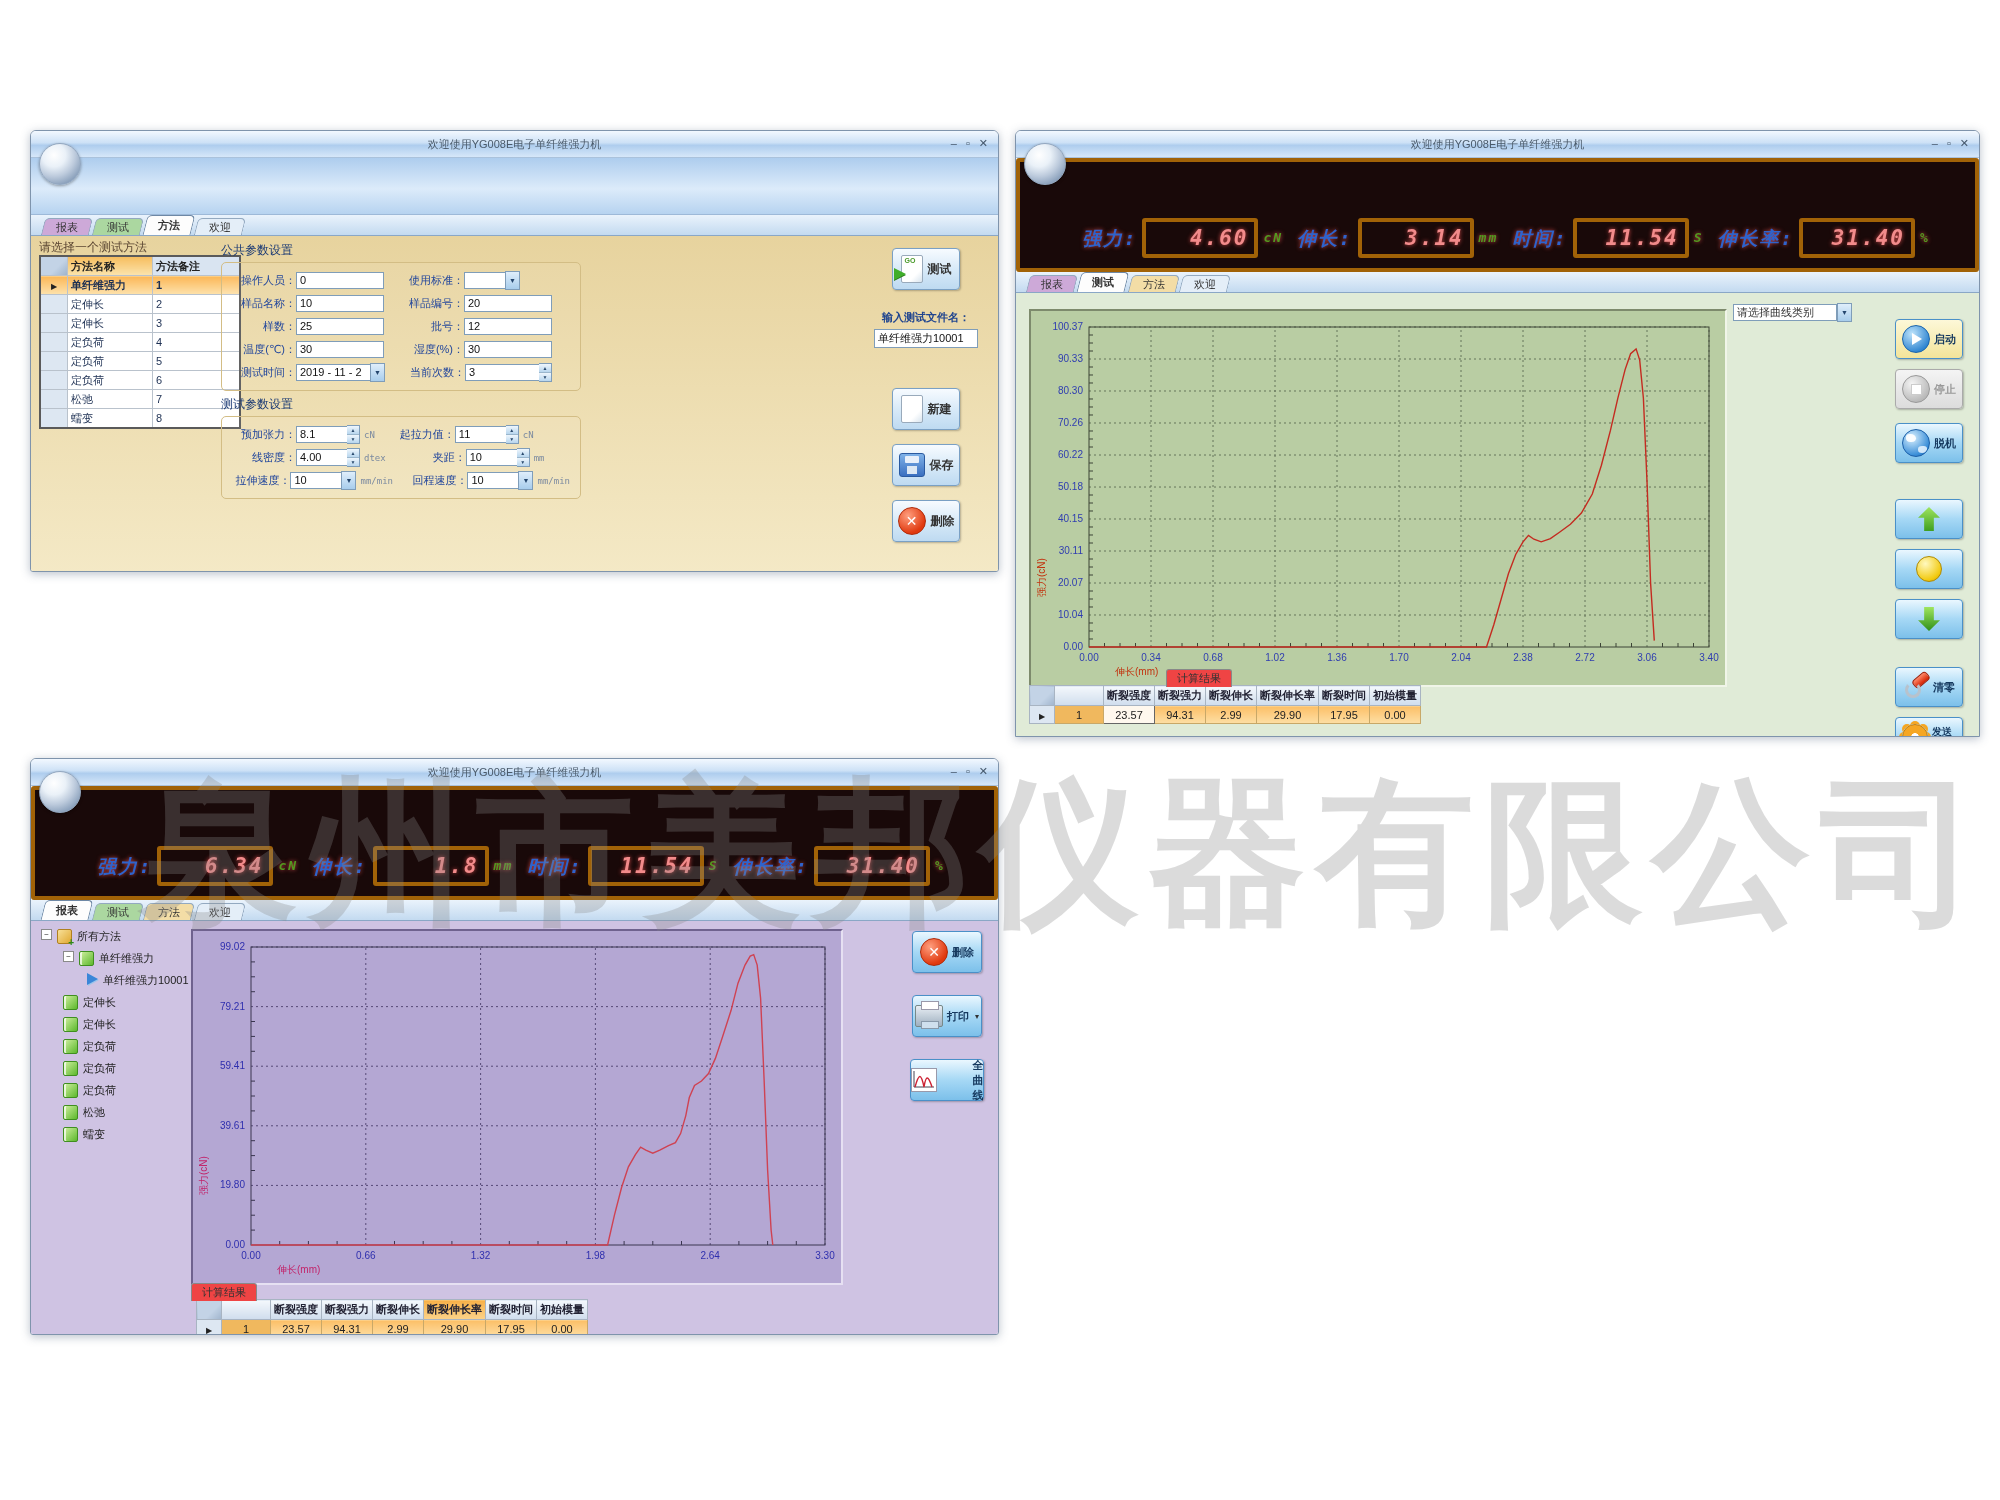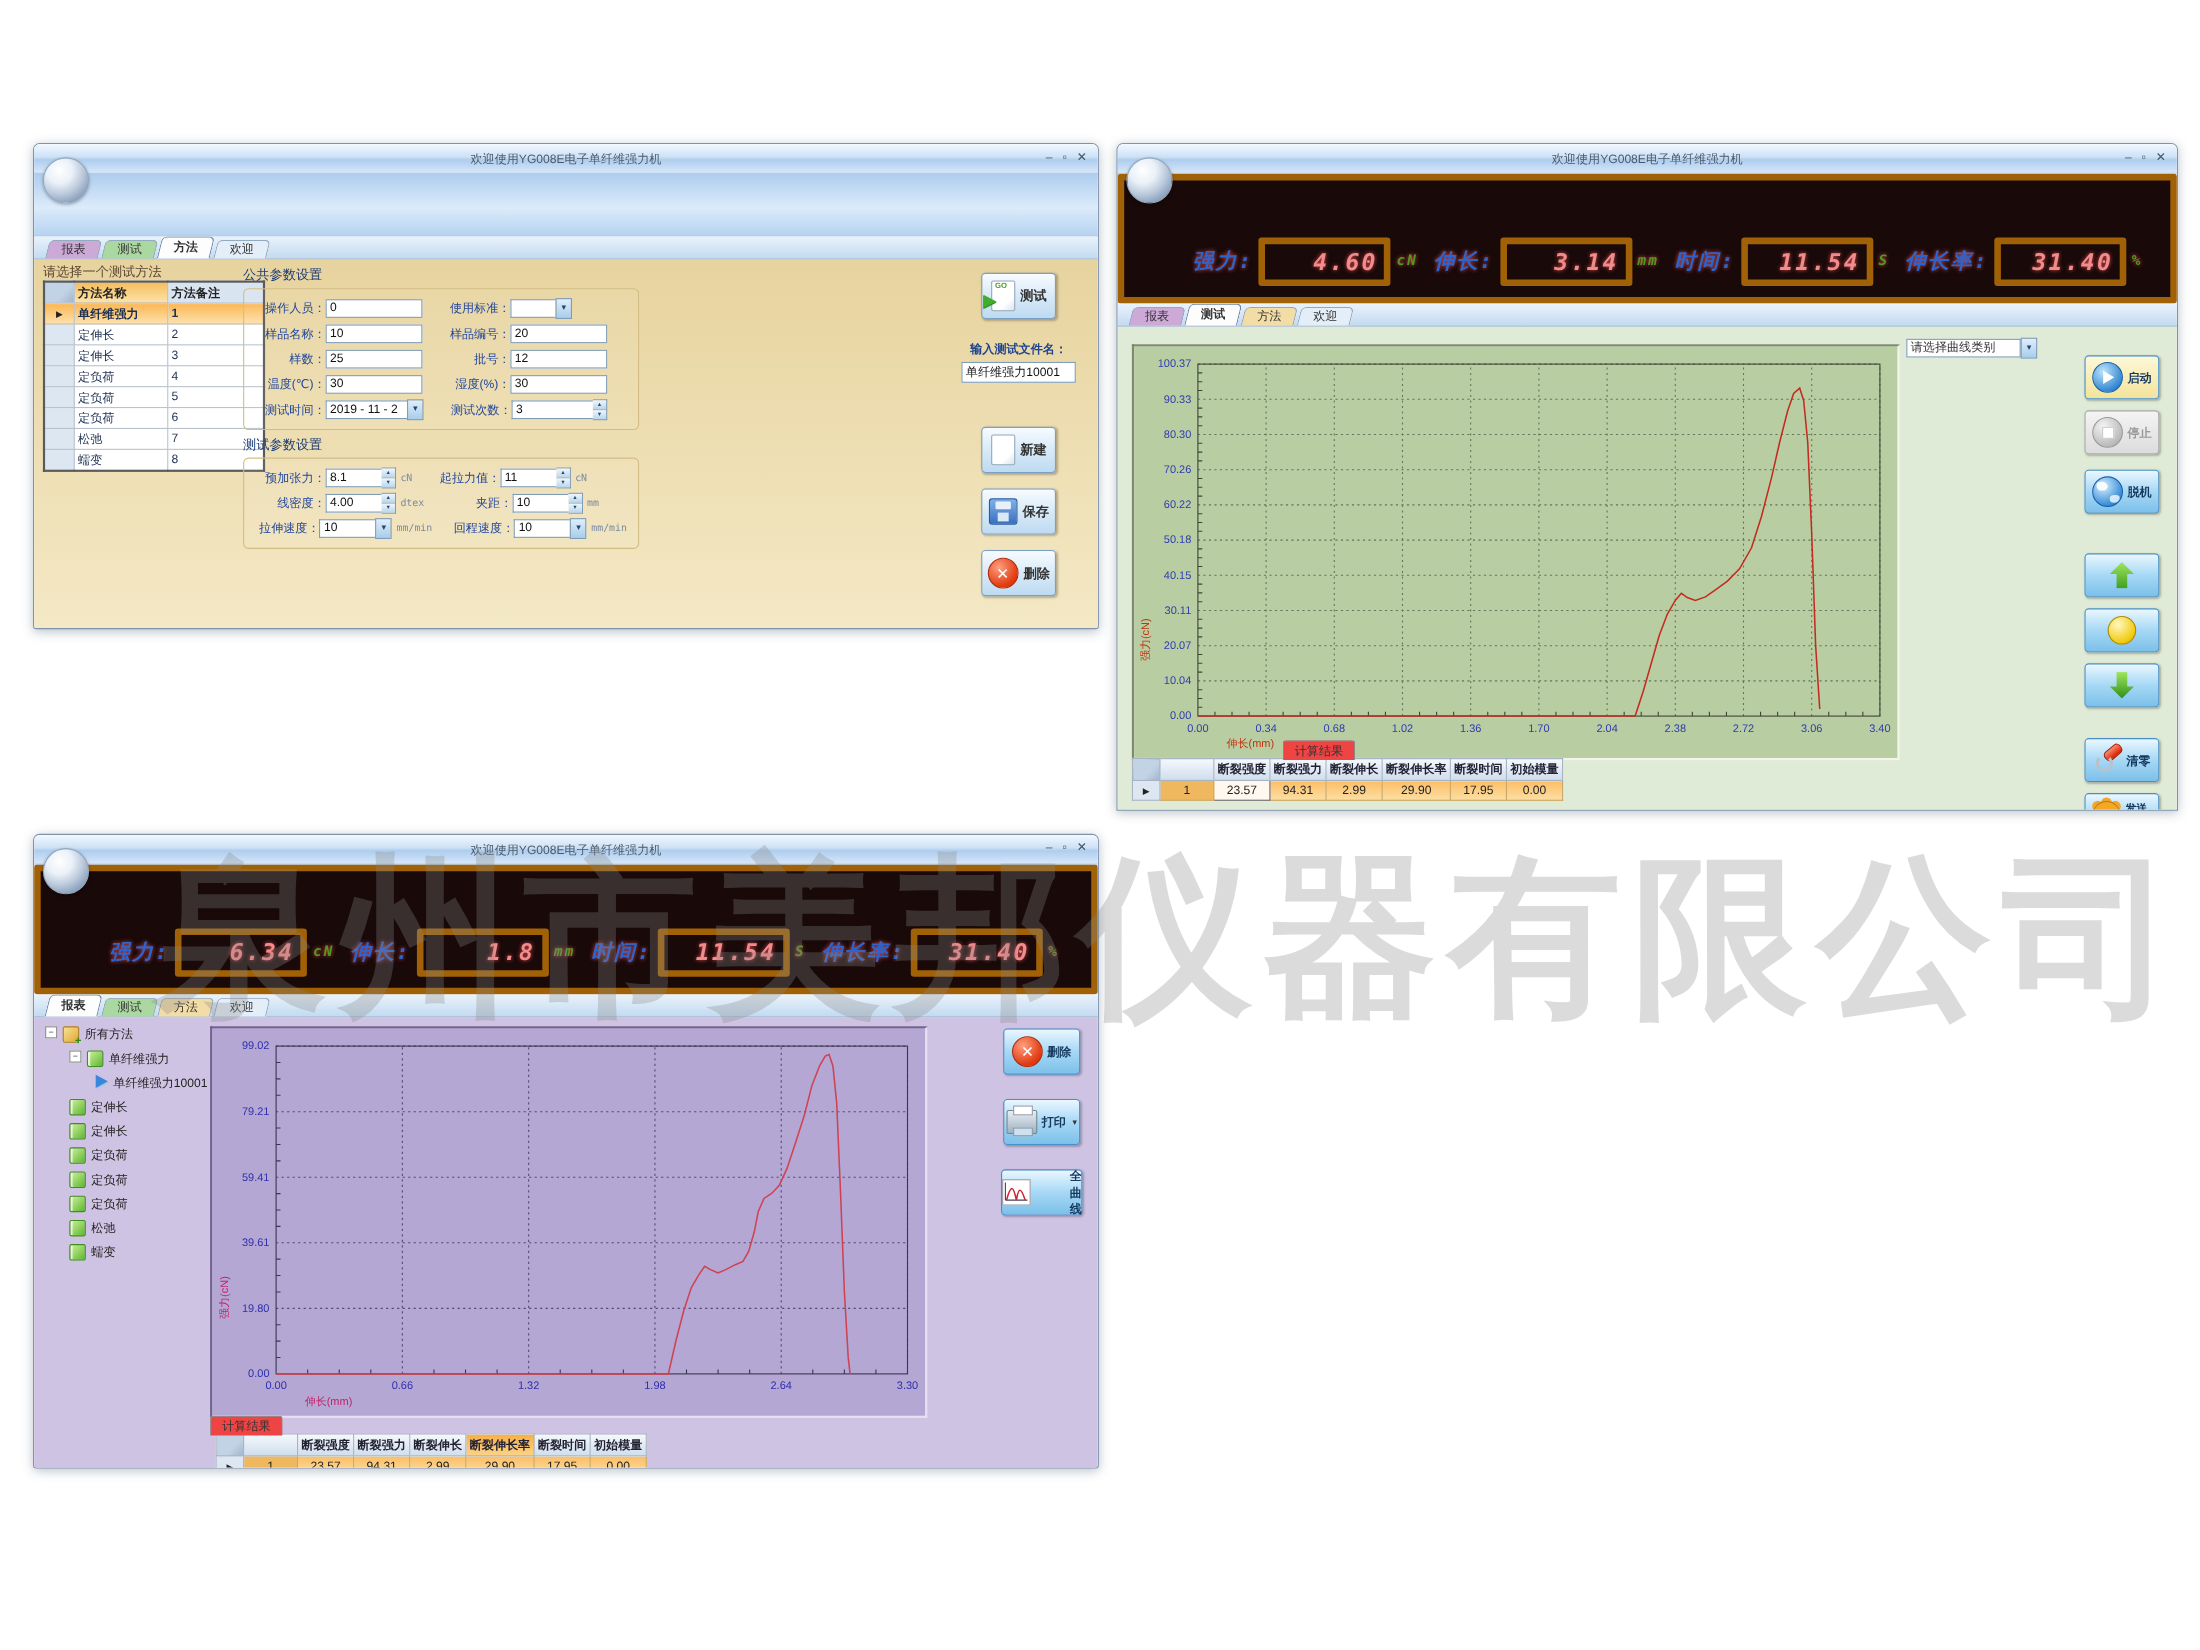--- a/index.html
+++ b/index.html
@@ -14,21 +14,21 @@
   .win-controls{position:absolute;right:10px;top:6px;display:flex;gap:9px;font-size:11px;color:#45586c;}
   .win-controls span{cursor:default;line-height:13px;}
   .sphere{position:absolute;left:8px;top:12px;width:40px;height:40px;border-radius:50%;z-index:6;
     background:radial-gradient(circle at 35% 28%,#ffffff,#eaf1f8 30%,#bccadc 55%,#8ba1bc 78%,#cfdcec);
     border:1px solid #93a7bf;box-shadow:0 1px 3px rgba(0,0,0,.35);}
   .band{background:linear-gradient(#aecdee,#dcebfa 55%,#b6d3f0);border-bottom:1px solid #9db9d8;}
   .band.plain{height:56px;}
   .band.led{height:96px;display:flex;align-items:flex-end;padding:0 0 10px 62px;gap:8px;}
   .ledgrp{display:flex;align-items:center;gap:5px;}
   .led-label{font-size:19px;font-weight:bold;color:#2e63cc;white-space:nowrap;}
-  .led{background:#190909;border:6px solid #a16207;border-radius:3px;color:#f28b8b;
+  .led{background:#190909;border:4px solid #a16207;border-radius:3px;color:#f28b8b;
     font-family:"DejaVu Sans Mono",monospace;font-weight:bold;font-style:italic;
     font-size:21px;letter-spacing:2px;min-width:96px;height:28px;line-height:28px;
     text-align:right;padding:2px 6px;text-shadow:0 0 4px rgba(255,90,90,.8);}
   .led-unit{font-size:13px;font-weight:bold;color:#53991f;margin-right:6px;}
   .tabbar{height:20px;background:linear-gradient(#eaf3fc,#c3daf0);display:flex;align-items:flex-end;
     padding-left:12px;gap:3px;border-bottom:1px solid #8aa7c6;}
   .tab{height:16px;line-height:16px;padding:0 12px;font-size:11px;color:#333;
     border:1px solid #93a9c0;border-bottom:none;border-radius:5px 5px 0 0;transform:skewX(-14deg);cursor:default;}
   .tab>span{display:inline-block;transform:skewX(14deg);}
   .tab.c-report{background:#cda9d8;}
@@ -294,21 +294,21 @@
             <span class="inp">30</span>
             <span class="flabel second">湿度(%)：</span>
             <span class="inp">30</span>
           </div>
           <div class="frow">
             <span class="flabel">测试时间：</span>
             <span class="combo">
               <span class="inp" style="width:67px;">2019 - 11 - 2</span>
               <span class="dbtn">▼</span>
             </span>
-            <span class="flabel second">测试次数：</span>
+            <span class="flabel second">当前次数：</span>
             <span class="combo">
               <span class="inp" style="width:67px;">3</span>
               <span class="spin">
                   <span>▲</span>
                   <span>▼</span>
                 </span>
             </span>
           </div>
         </div>
       </div>

